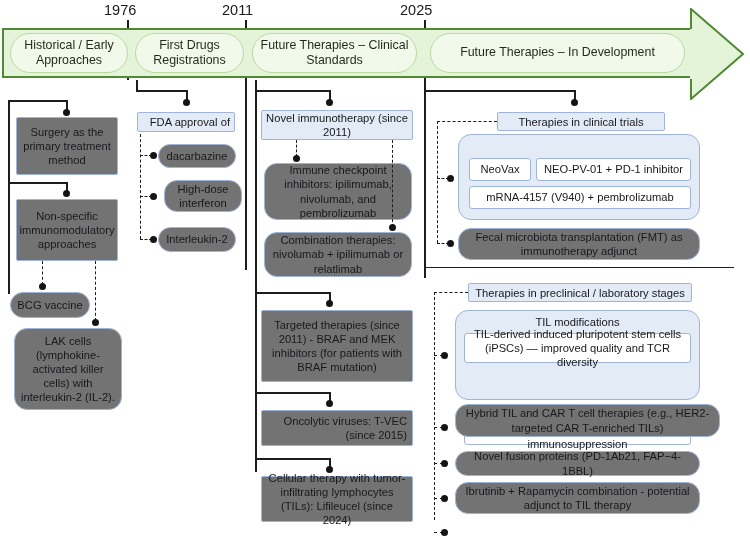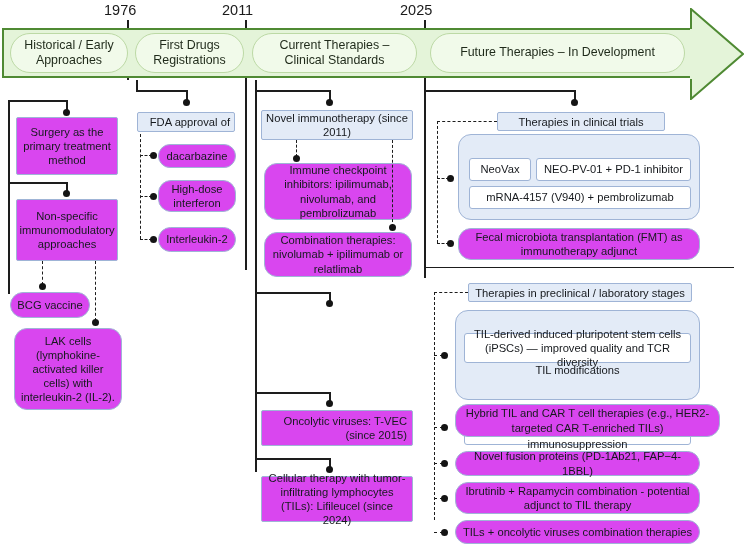--- a/index.html
+++ b/index.html
@@ -40,21 +40,21 @@
   .dln{position:absolute;}
   .dln.v{width:0;border-left:1.9px dashed #1d1d1d;}
   .dln.h{height:0;border-top:1.9px dashed #1d1d1d;}
 
   
   .bracket{position:absolute;border:1.9px solid #1d1d1d;box-sizing:border-box;}
 
   
   .node{
     position:absolute;box-sizing:border-box;
-    background:#d946ef;border:1.2px solid #9fb4d6;
+    background:#737373;border:1.2px solid #9fb4d6;
     display:flex;align-items:center;justify-content:center;text-align:center;
     font-size:11.2px;line-height:1.26;color:#16191d;padding:2px 5px;
   }
   .rect{border-radius:2px;}
   .pill{border-radius:13px;}
   .group{
     position:absolute;box-sizing:border-box;
     background:#e3ebf7;border:1.2px solid #9fb4d6;border-radius:13px;
   }
   .group-title{
@@ -97,21 +97,21 @@
       </svg>
     </div>
 
     <div class="phase" style="left:8px;width:118px;">
       <span>Historical / Early Approaches</span>
     </div>
     <div class="phase" style="left:133px;width:109px;">
       <span>First Drugs Registrations</span>
     </div>
     <div class="phase" style="left:250px;width:165px;">
-      <span>Current Therapies – Clinical Standards</span>
+      <span>Future Therapies – Clinical Standards</span>
     </div>
     <div class="phase" style="left:428px;width:255px;">
       <span>Future Therapies – In Development</span>
     </div>
   </div>
 
   <div class="ln v" style="left:8px;top:100px;height:194px;"></div>
   <div class="ln h" style="left:8px;top:100px;width:60px;"></div>
   <div class="ln v" style="left:66px;top:100px;height:11px;"></div>
   <div class="dot" style="left:63px;top:109px;"></div>
@@ -152,21 +152,21 @@
   <div class="dln v" style="left:140px;top:134px;height:105px;"></div>
 
   <div class="dln h" style="left:140px;top:155px;width:12px;"></div>
   <div class="dot" style="left:150px;top:152px;"></div>
   <div class="node pill" style="left:158px;top:144px;width:78px;height:24px;text-align:center;">
     <span>dacarbazine</span>
   </div>
 
   <div class="dln h" style="left:140px;top:196px;width:12px;"></div>
   <div class="dot" style="left:150px;top:193px;"></div>
-  <div class="node pill" style="left:158px;top:180px;width:78px;height:32px;">
+  <div class="node pill" style="left:164px;top:180px;width:78px;height:32px;">
     <span>High-dose interferon</span>
   </div>
 
   <div class="dln h" style="left:140px;top:239px;width:12px;"></div>
   <div class="dot" style="left:150px;top:236px;"></div>
   <div class="node pill" style="left:158px;top:227px;width:78px;height:25px;">
     <span>Interleukin-2</span>
   </div>
 
   <div class="ln v" style="left:255px;top:90px;height:382px;"></div>
@@ -188,20 +188,23 @@
 
   <div class="dln v" style="left:392px;top:140px;height:87px;"></div>
   <div class="dot" style="left:389px;top:224px;"></div>
   <div class="node pill" style="left:264px;top:232px;width:148px;height:45px;">
     <span>Combination therapies: nivolumab + ipilimumab or relatlimab</span>
   </div>
 
   <div class="ln h" style="left:255px;top:292px;width:76px;"></div>
   <div class="ln v" style="left:329px;top:292px;height:11px;"></div>
   <div class="dot" style="left:326px;top:300px;"></div>
+  <div class="node rect" style="left:261px;top:310px;width:152px;height:72px;">
+    <span>Targeted therapies (since 2011) - BRAF and MEK inhibitors (for patients with BRAF mutation)</span>
+  </div>
 
   <div class="ln h" style="left:255px;top:392px;width:76px;"></div>
   <div class="ln v" style="left:329px;top:392px;height:11px;"></div>
   <div class="dot" style="left:326px;top:400px;"></div>
   <div class="node rect" style="left:261px;top:410px;width:152px;height:36px;text-align:right;">
     <span>Oncolytic viruses: T-VEC (since 2015)</span>
   </div>
 
   <div class="ln h" style="left:255px;top:458px;width:76px;"></div>
   <div class="ln v" style="left:329px;top:458px;height:11px;"></div>
@@ -248,21 +251,21 @@
   <div class="lbl-rect" style="left:468px;top:283px;width:224px;height:19px;">
     <span>Therapies in preclinical / laboratory stages</span>
   </div>
   <div class="dln h" style="left:434px;top:292px;width:34px;"></div>
   <div class="dln v" style="left:434px;top:292px;height:228px;"></div>
 
   <div class="dln h" style="left:434px;top:355px;width:9px;"></div>
   <div class="dot" style="left:441px;top:352px;"></div>
 
   <div class="group" style="left:455px;top:310px;width:245px;height:90px;"></div>
-  <div class="group-title" style="left:455px;top:316px;width:245px;margin-top:48px;">TIL modifications</div>
+  <div class="group-title" style="left:455px;top:316px;width:245px;">TIL modifications</div>
   <div class="sub" style="left:464px;top:333px;width:227px;height:30px;">
     <span>TIL-derived induced pluripotent stem cells (iPSCs) — improved quality and TCR diversity</span>
   </div>
   <div class="sub" style="left:464px;top:367px;width:227px;height:30px;margin-top:48px;">
     <span>CRISPR/Cas9 editing (e.g., TGFBR2 knockout) — resistance to immunosuppression</span>
   </div>
 
   <div class="dln h" style="left:434px;top:427px;width:9px;"></div>
   <div class="dot" style="left:441px;top:424px;"></div>
   <div class="node pill" style="left:455px;top:392px;width:265px;height:33px;margin-top:12px;">
@@ -276,17 +279,14 @@
   </div>
 
   <div class="dln h" style="left:434px;top:498px;width:9px;"></div>
   <div class="dot" style="left:441px;top:495px;"></div>
   <div class="node pill" style="left:455px;top:482px;width:245px;height:32px;">
     <span>Ibrutinib + Rapamycin combination - potential adjunct to TIL therapy</span>
   </div>
 
   <div class="dln h" style="left:434px;top:532px;width:9px;"></div>
   <div class="dot" style="left:441px;top:529px;"></div>
-  <div class="node pill" style="left:455px;top:520px;width:245px;height:24px;">
-    <span>TILs + oncolytic viruses combination therapies</span>
-  </div>
 
 </div>
 
 </body></html>

